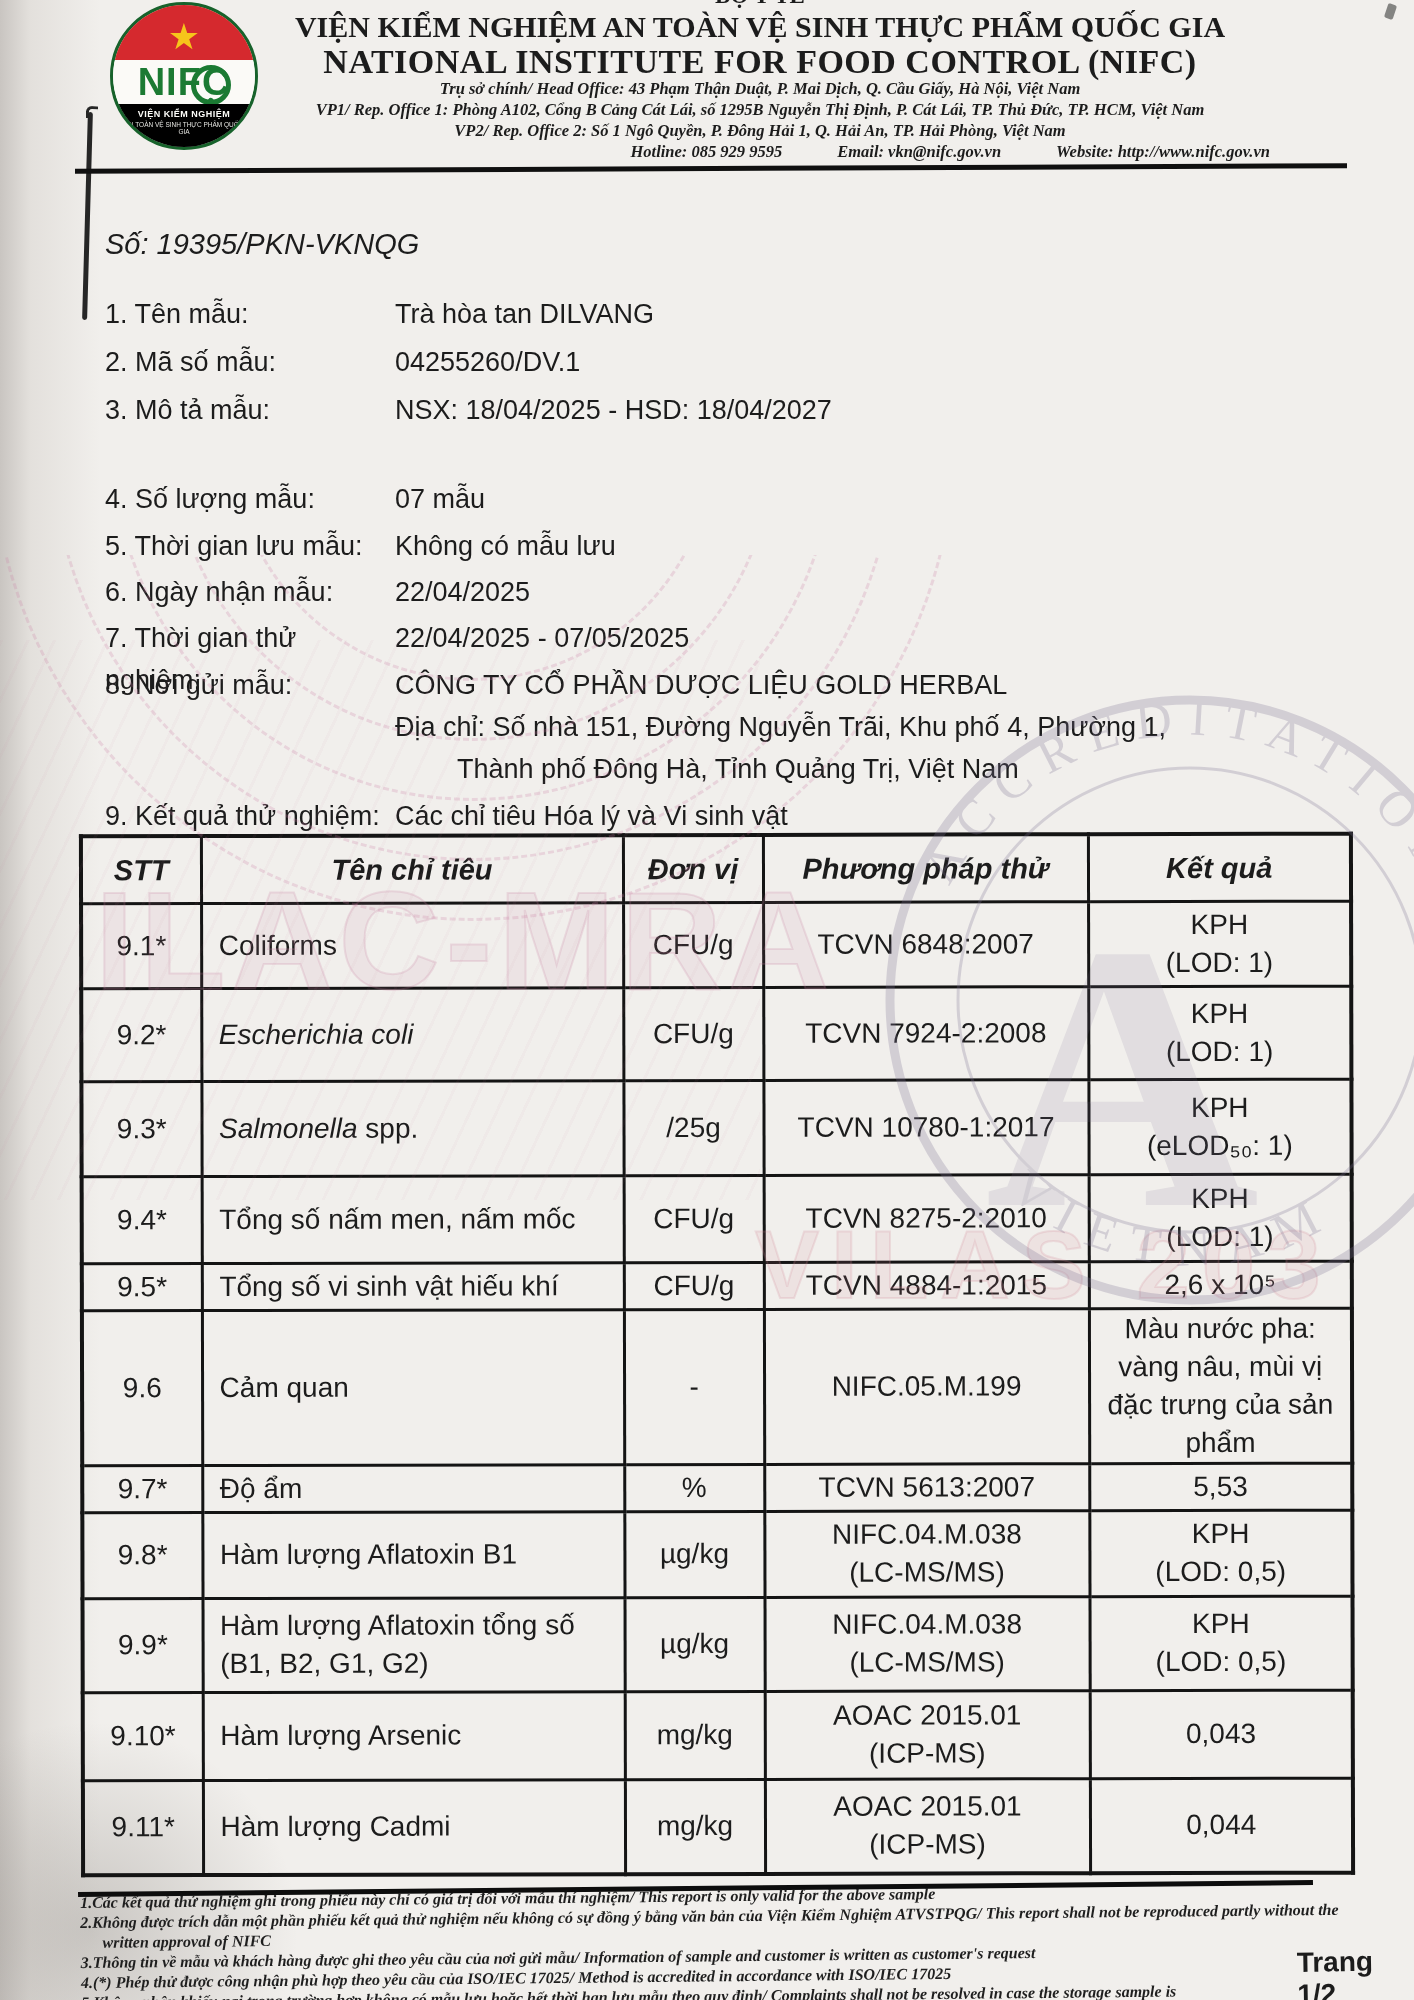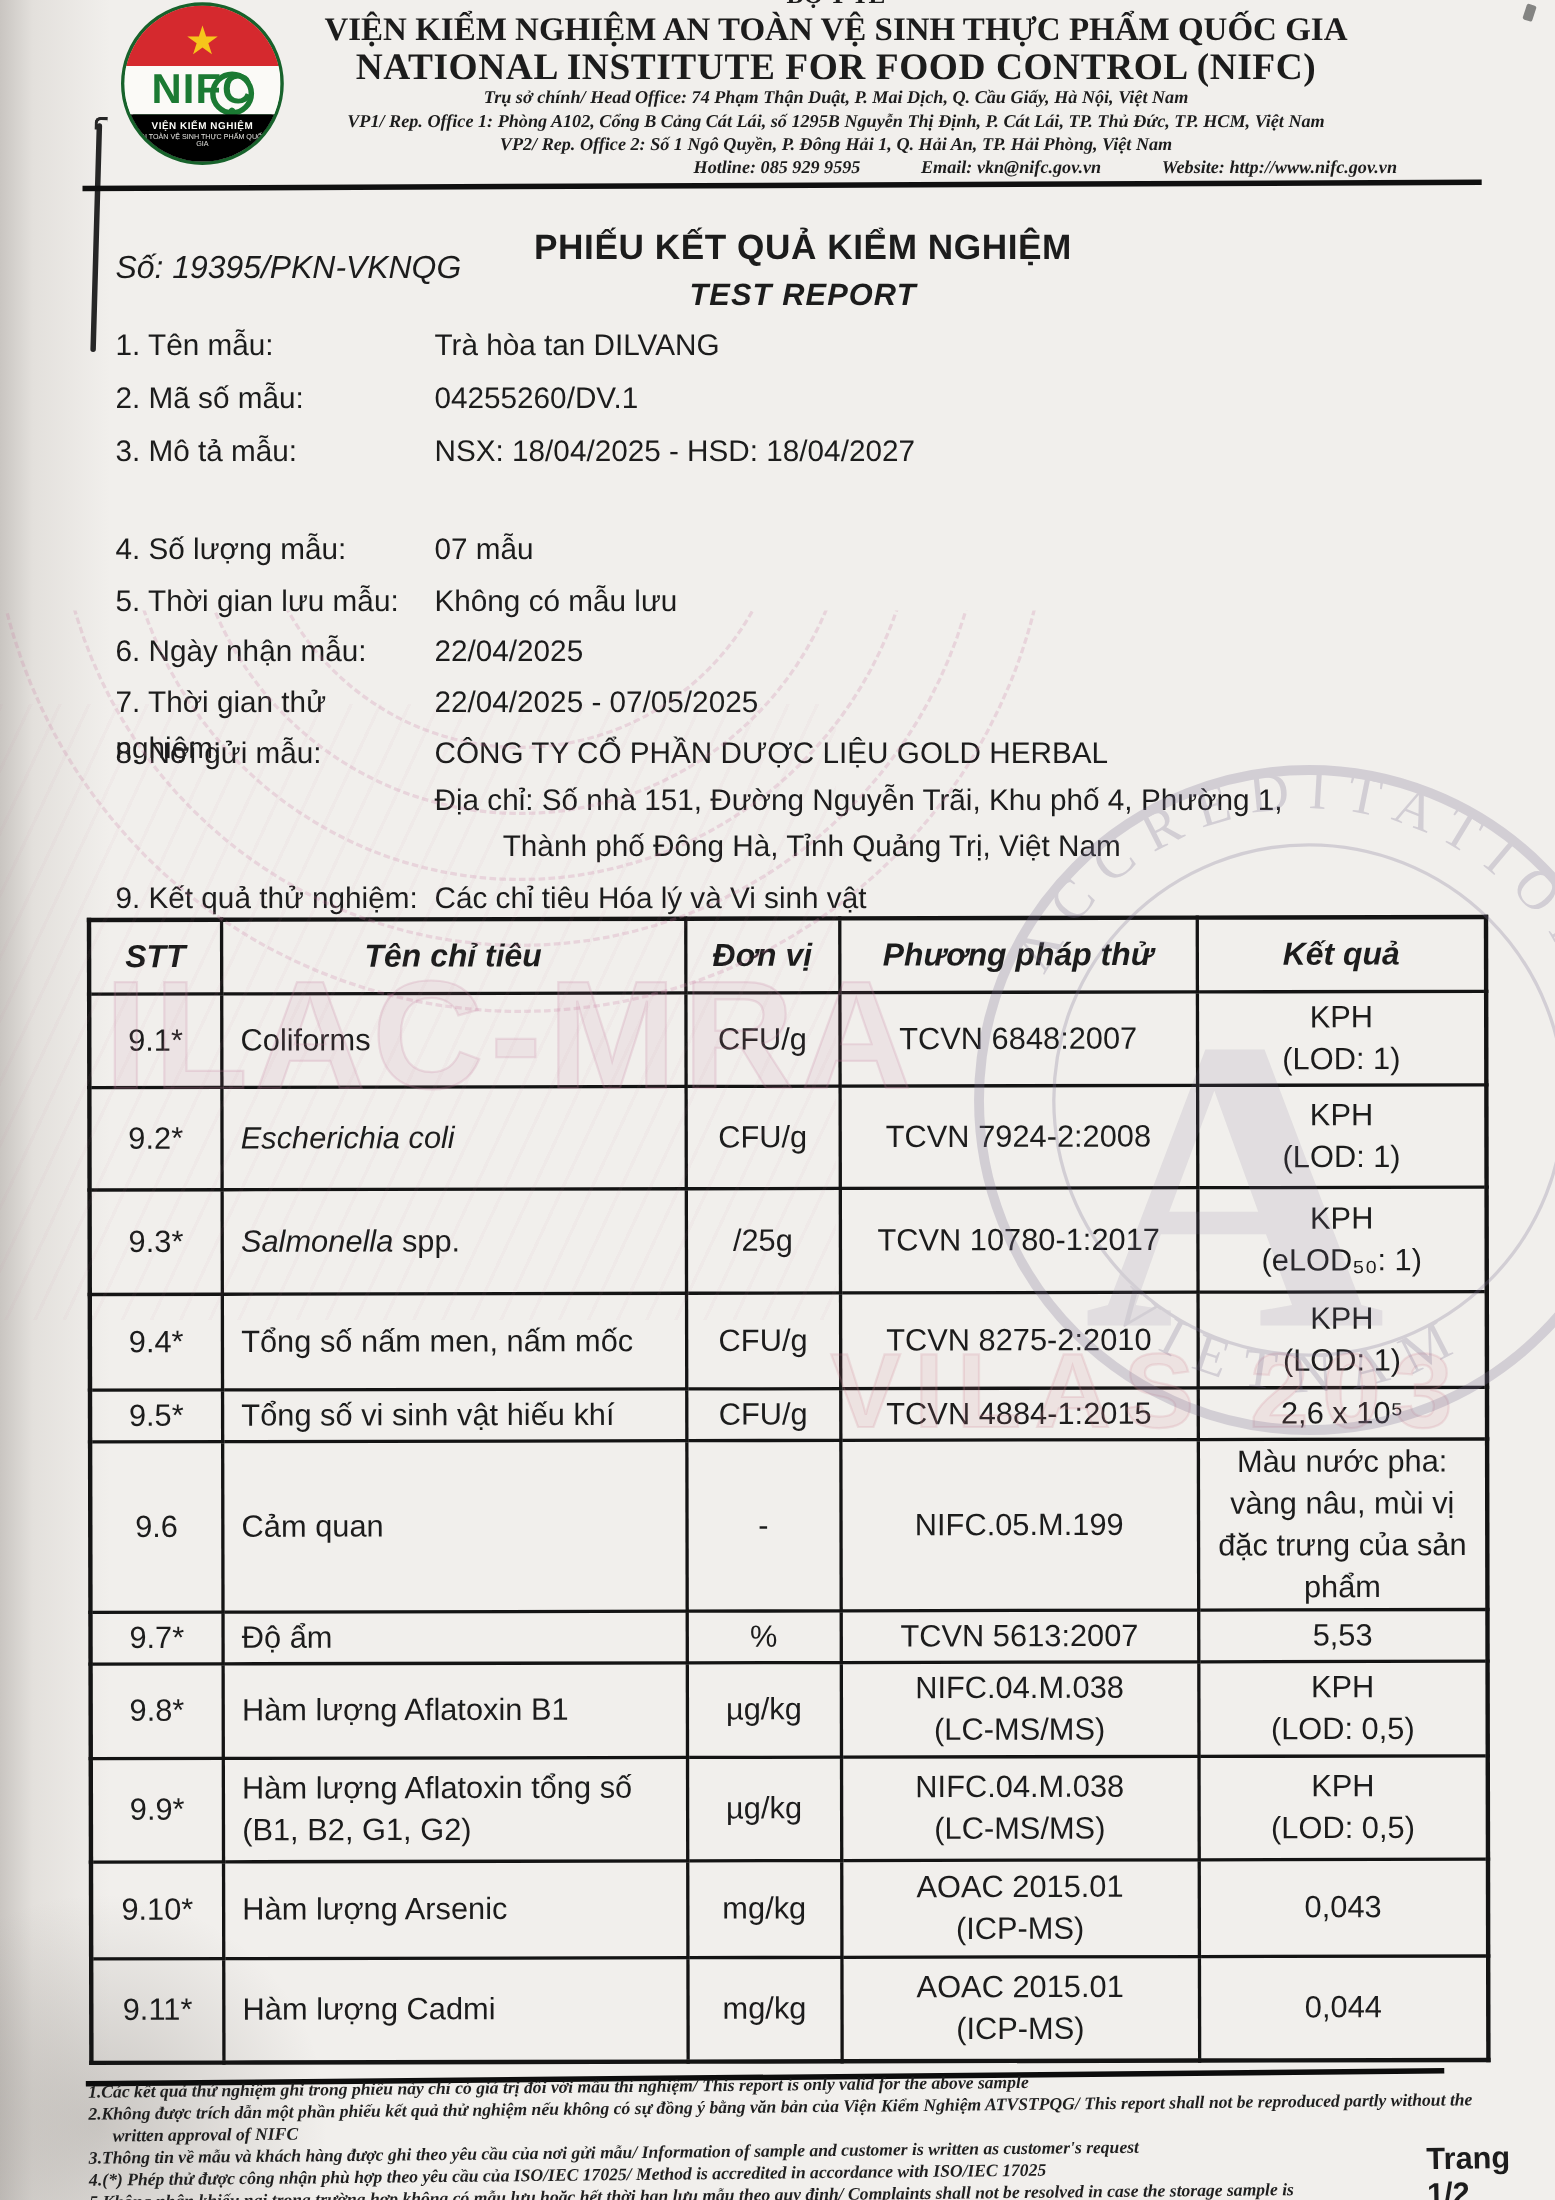--- a/index.html
+++ b/index.html
@@ -101,36 +101,32 @@
     <div class="logo-green">
       <div class="logo-sub1">VIỆN KIỂM NGHIỆM</div>
       <div class="logo-sub2">AN TOÀN VỆ SINH THỰC PHẨM QUỐC GIA</div>
     </div>
   </div>
 
   <div class="ministry">BỘ Y TẾ</div>
   <div class="head-text">
     <div class="org-vi">VIỆN KIỂM NGHIỆM AN TOÀN VỆ SINH THỰC PHẨM QUỐC GIA</div>
     <div class="org-en">NATIONAL INSTITUTE FOR FOOD CONTROL (NIFC)</div>
-    <div class="addr">Trụ sở chính/ Head Office: 74 Phạm Thận Duật, P. Mai Dịch, Q. Cầu Giấy, Hà Nội, Việt Nam</div>
+    <div class="addr">Trụ sở chính/ Head Office: 43 Phạm Thận Duật, P. Mai Dịch, Q. Cầu Giấy, Hà Nội, Việt Nam</div>
     <div class="addr">VP1/ Rep. Office 1: Phòng A102, Cổng B Cảng Cát Lái, số 1295B Nguyễn Thị Định, P. Cát Lái, TP. Thủ Đức, TP. HCM, Việt Nam</div>
     <div class="addr">VP2/ Rep. Office 2: Số 1 Ngô Quyền, P. Đông Hải 1, Q. Hải An, TP. Hải Phòng, Việt Nam</div>
     <div class="contact-row">
       <span>Hotline: 085 929 9595</span>
       <span>Email: vkn@nifc.gov.vn</span>
       <span>Website: http://www.nifc.gov.vn</span>
     </div>
   </div>
   <div class="head-rule"></div>
 
   <div class="doc-no">Số: 19395/PKN-VKNQG</div>
-  <div class="title-wrap">
-    <div class="doc-title">PHIẾU KẾT QUẢ KIỂM NGHIỆM</div>
-    <div class="doc-sub">TEST REPORT</div>
-  </div>
 
   <div class="field" style="top:293px">
     <span class="lbl">1. Tên mẫu:</span>
     <span class="val">Trà hòa tan DILVANG</span>
   </div>
   <div class="field" style="top:341px">
     <span class="lbl">2. Mã số mẫu:</span>
     <span class="val">04255260/DV.1</span>
   </div>
   <div class="field" style="top:389px">

